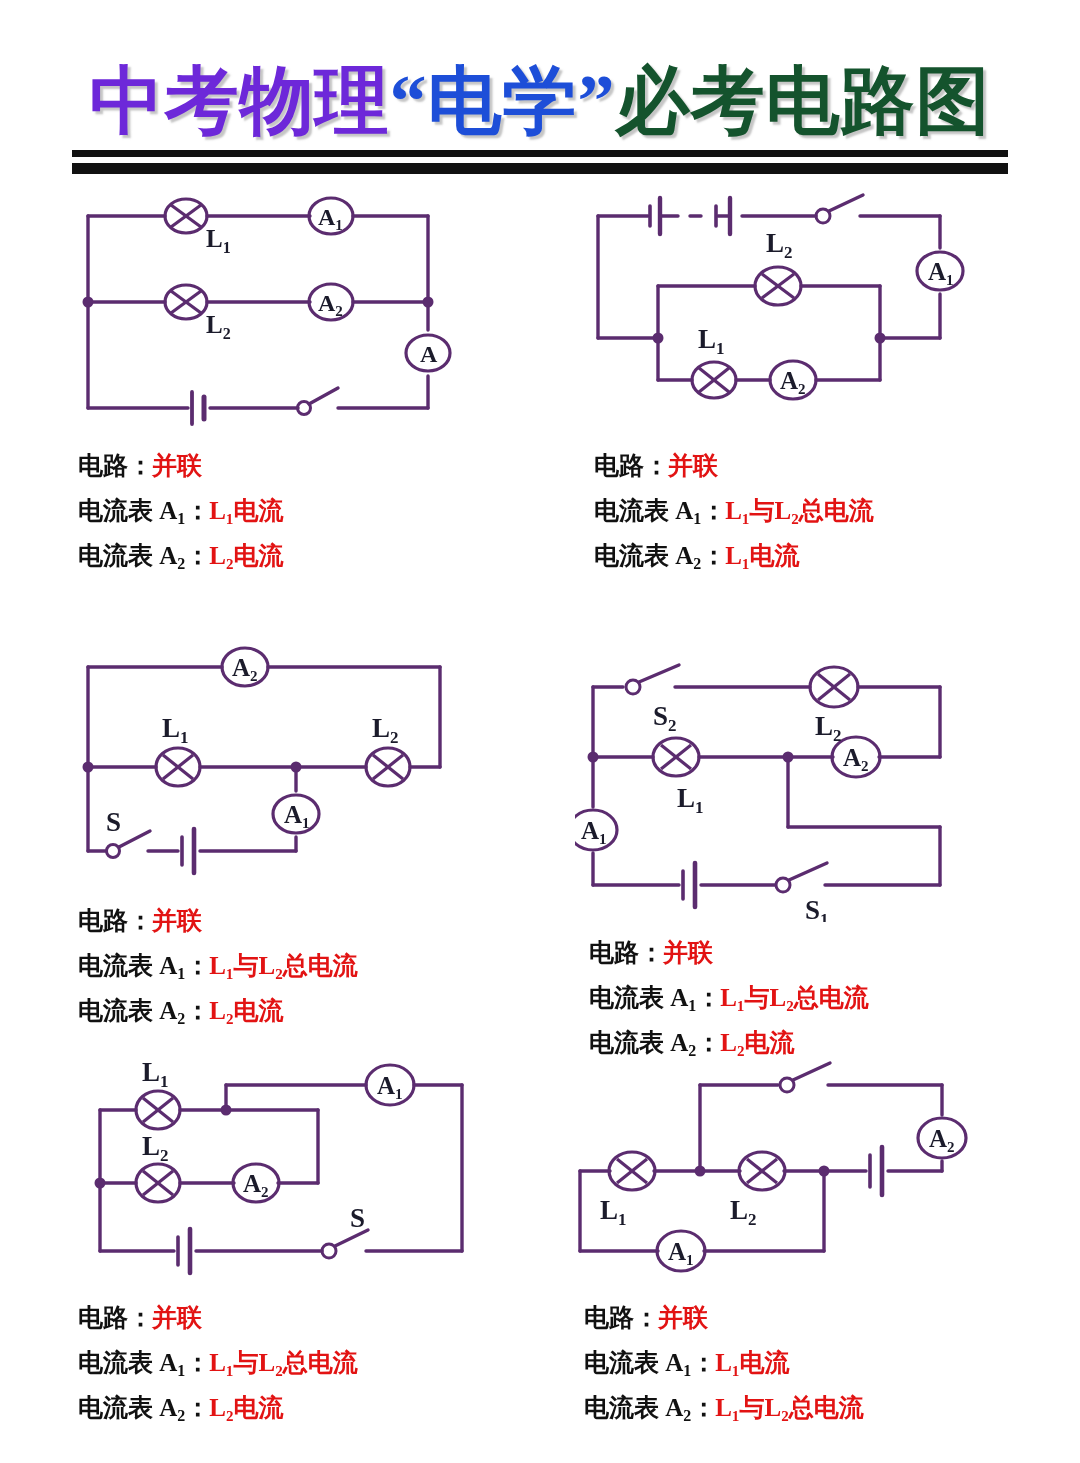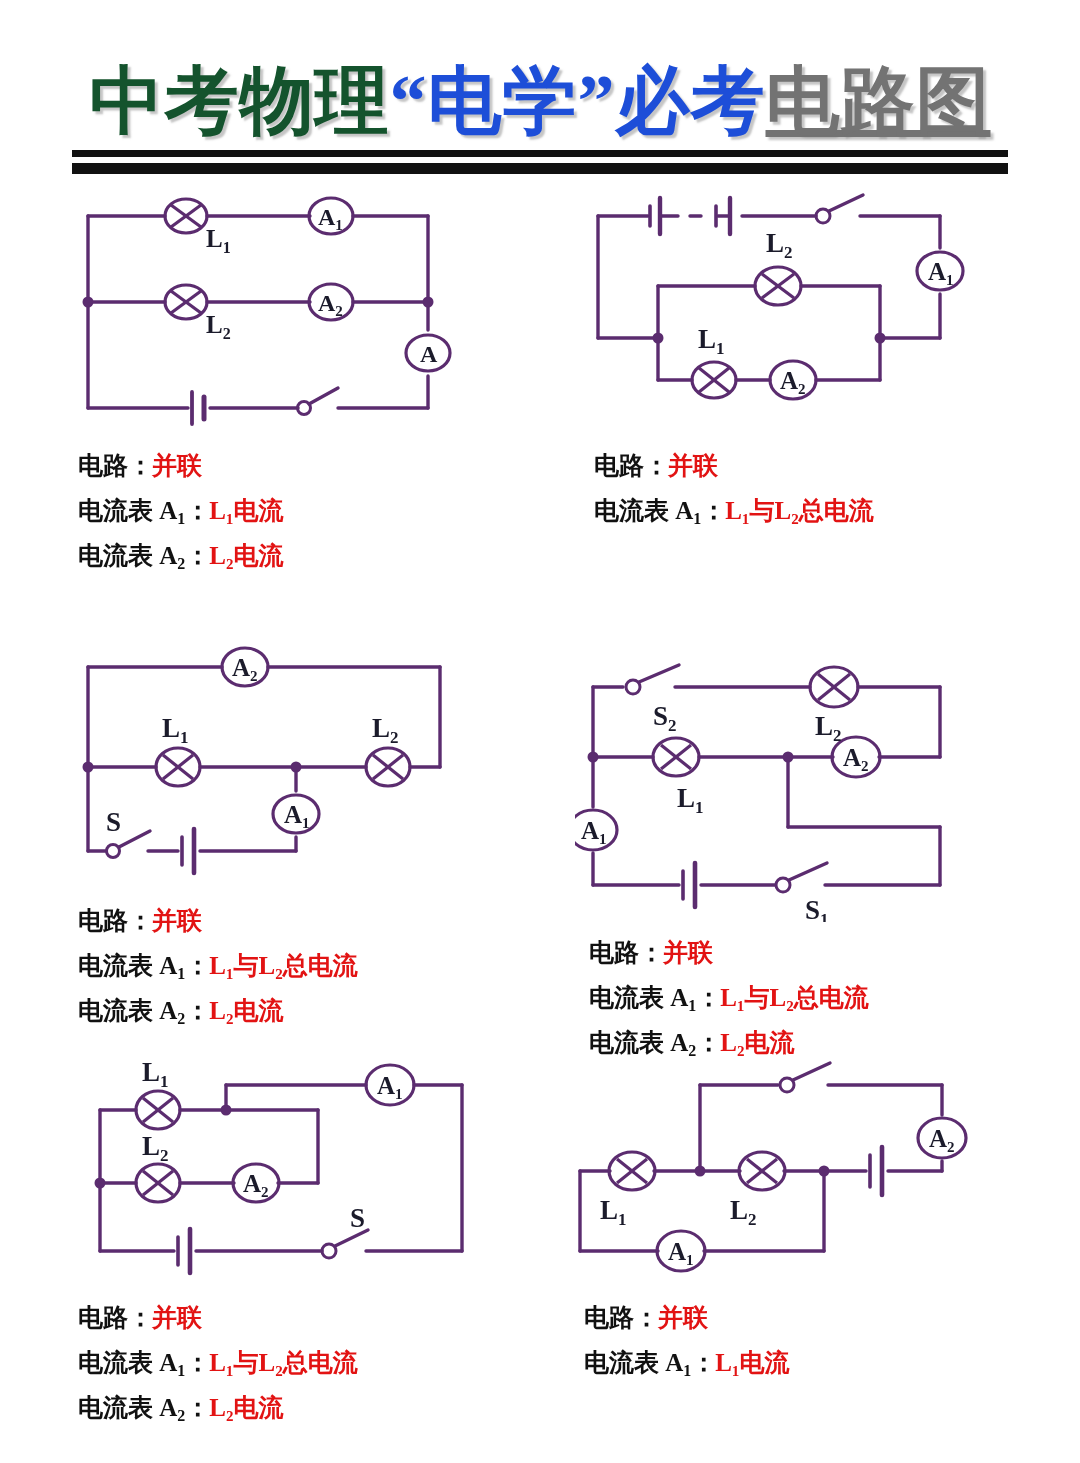--- a/index.html
+++ b/index.html
@@ -14,24 +14,24 @@
   }
   #title-text{
     position:absolute;left:0;top:58px;width:1080px;text-align:center;
     font-family:"Liberation Serif",serif;
     font-size:74px;font-weight:bold;letter-spacing:1px;
     white-space:nowrap;line-height:86px;
   }
   #title-text span{
     text-shadow:3px 3px 2px rgba(150,150,150,0.55);
   }
-  .t-black{color:#14532d;}
+  .t-black{color:#6d28d9;}
   .t-blue{color:#1d4ed8;}
-  .t-red{color:#1d4ed8;margin-top:36px;}
-  .t-green{color:#737373;text-decoration:underline;}
+  .t-red{color:#14532d;margin-top:36px;}
+  .t-green{color:#14532d;}
   .rule{position:absolute;left:72px;width:936px;background:#111;}
   #rule-top{top:150px;height:7px;}
   #rule-bot{top:163px;height:11px;}
 
   
   .cell{position:absolute;}
   .fig{position:absolute;left:0;top:0;}
   .caption{position:absolute;left:0;}
   .cap-line{
     white-space:nowrap;
@@ -177,20 +177,21 @@
       <text x="186" y="62" font-size="27">L<tspan font-size="17" dy="6">2</tspan></text>
       <text x="118" y="158" font-size="27">L<tspan font-size="17" dy="6">1</tspan></text>
       <text x="348" y="90" font-size="25">A<tspan font-size="15" dy="5">1</tspan></text>
       <text x="200" y="199" font-size="25">A<tspan font-size="15" dy="5">2</tspan></text>
     </g>
   </svg>
 
   <div class="caption" style="top:253px;left:14px;">
     <div class="cap-line">电路<span class="sep">：</span><span class="ans">并联</span></div>
     <div class="cap-line">电流表 A<sub>1</sub><span class="sep">：</span><span class="ans">L₁与L₂总电流</span></div>
+    <div class="cap-line">电流表 A<sub>2</sub><span class="sep">：</span><span class="ans">L₁电流</span></div>
   </div>
 </div>
 
 <div class="cell" style="left:70px;top:645px;width:470px;height:400px;">
   <svg class="fig" width="470" height="235" viewBox="0 0 470 235">
     <g fill="none" stroke="#5B2C6F" stroke-width="3.4" stroke-linecap="round">
 
       <path d="M18 22 L152 22"></path>
         <path d="M198 22 L370 22"></path>
       <path d="M18 22 L18 206"></path>
@@ -425,14 +426,15 @@
       <text x="30" y="164" font-size="27">L<tspan font-size="17" dy="6">1</tspan></text>
       <text x="160" y="164" font-size="27">L<tspan font-size="17" dy="6">2</tspan></text>
       <text x="359" y="92" font-size="25">A<tspan font-size="15" dy="5">2</tspan></text>
       <text x="98" y="205" font-size="25">A<tspan font-size="15" dy="5">1</tspan></text>
     </g>
   </svg>
 
   <div class="caption" style="top:240px;left:14px;">
     <div class="cap-line">电路<span class="sep">：</span><span class="ans">并联</span></div>
     <div class="cap-line">电流表 A<sub>1</sub><span class="sep">：</span><span class="ans">L₁电流</span></div>
+    <div class="cap-line">电流表 A<sub>2</sub><span class="sep">：</span><span class="ans">L₁与L₂总电流</span></div>
   </div>
 </div>
 
 </body></html>

